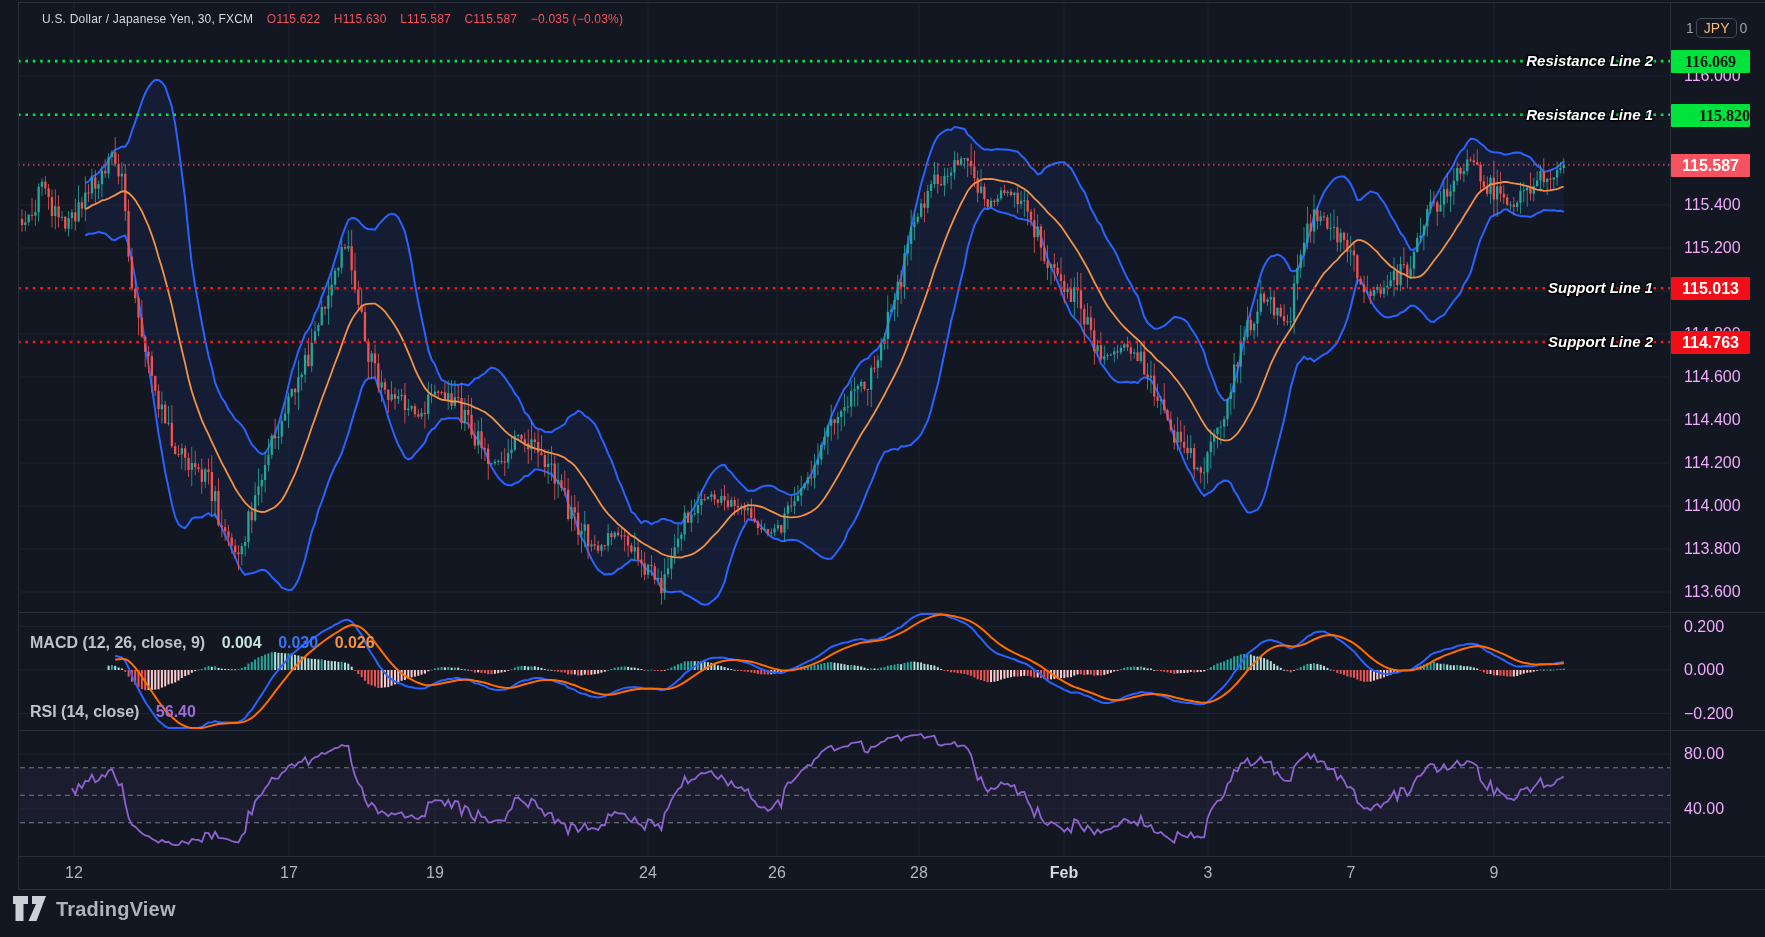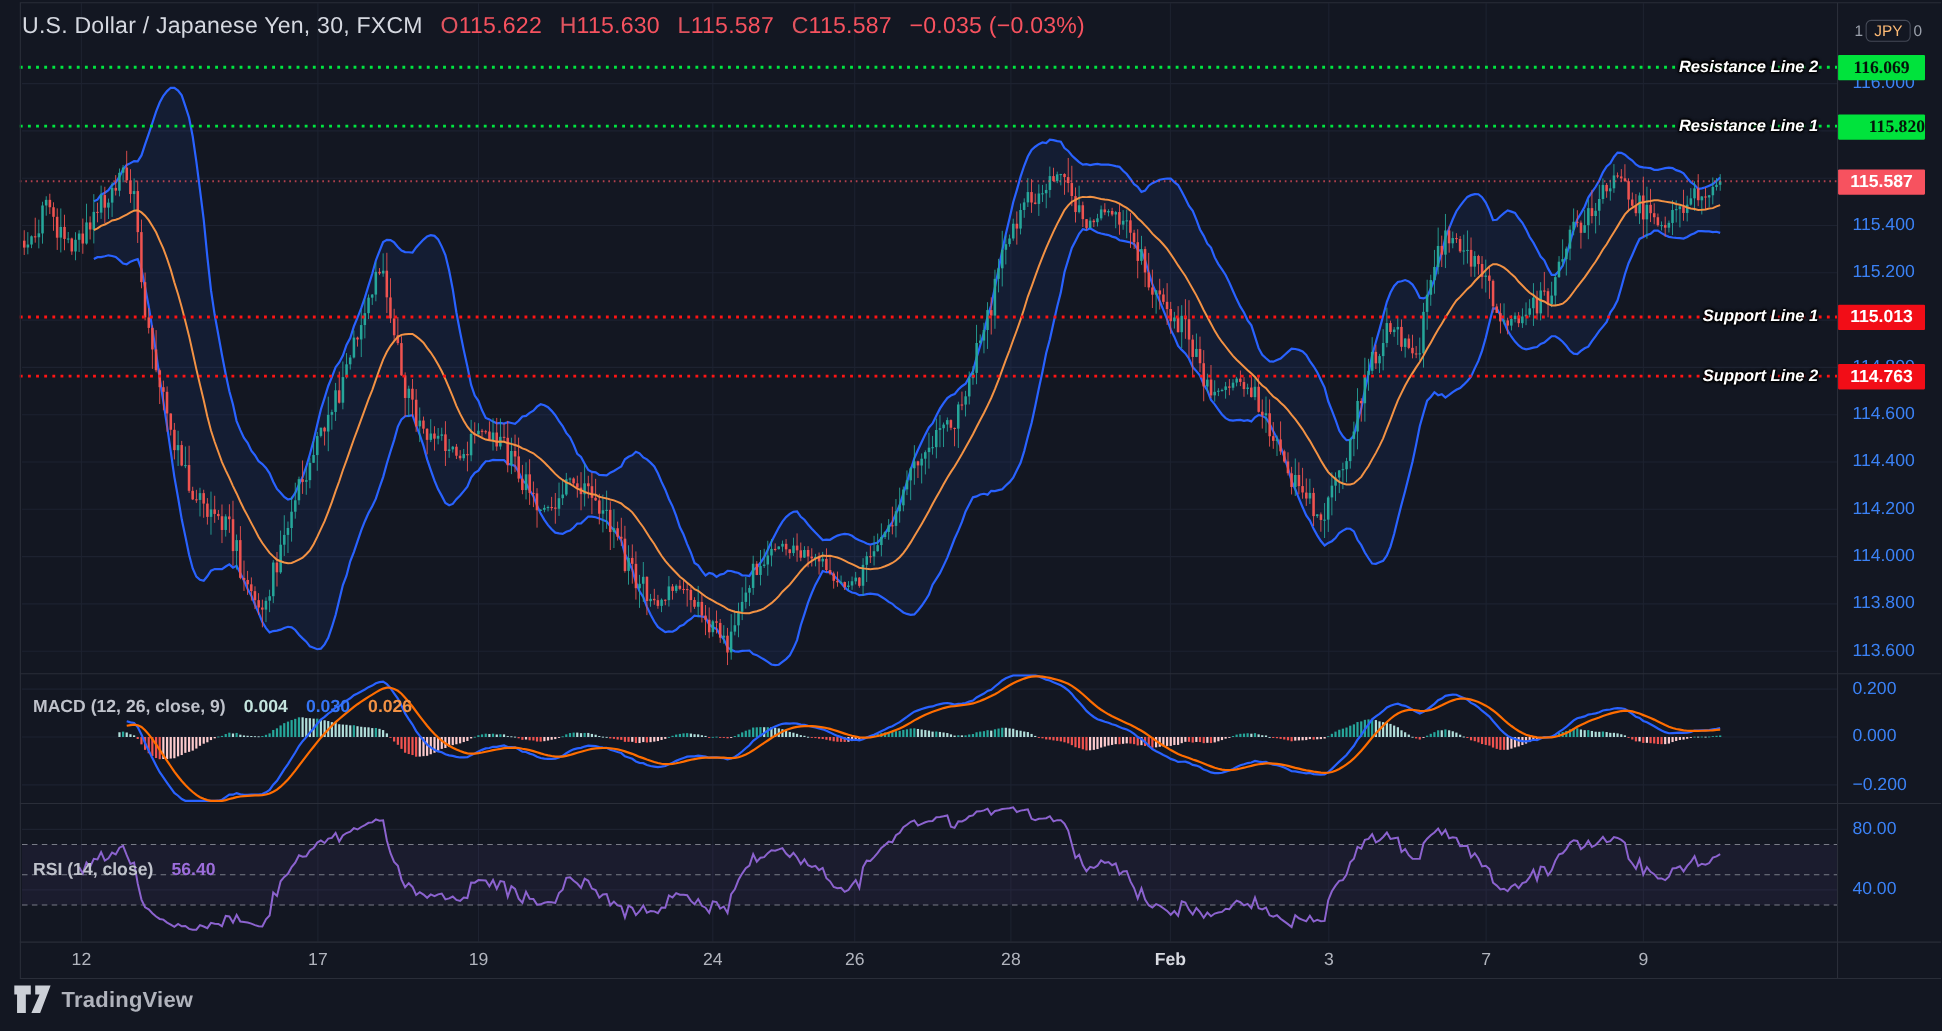--- a/index.html
+++ b/index.html
@@ -1,32 +1,32 @@
 <!DOCTYPE html>
 <html><head>
 <meta charset="utf-8">
 <style>
   html,body{margin:0;padding:0;background:#131722;width:1765px;height:937px;overflow:hidden;
     font-family:"Liberation Sans","DejaVu Sans",sans-serif;}
   #app{position:relative;width:1765px;height:937px;background:#131722;}
   #chart-canvas{position:absolute;left:0;top:0;z-index:1;}
   .ov{position:absolute;z-index:3;white-space:nowrap;}
   
-  .legend-row{left:20px;font-size:21px;color:#d5d8e0;letter-spacing:.2px;}
+  .legend-row{left:42px;font-size:12px;color:#d5d8e0;letter-spacing:.2px;}
   .legend-row .sep{display:inline-block;width:10px;}
   .v-red{color:#f7525f;}
   .v-red-dim{color:#e0545f;}
   .v-orange{color:#f39244;}
   .v-blue{color:#3575f5;}
   .v-mint{color:#c4e5de;}
   .v-purple{color:#9c6ddb;}
   .pane-legend{left:30px;font-size:16px;color:#bfc2cb;font-weight:700;}
   .pane-legend .val{font-weight:700;margin-left:12px;}
   
-  .tick{position:absolute;color:#3b82f6;font-size:16px;z-index:2;}
+  .tick{position:absolute;color:#f0abfc;font-size:16px;z-index:2;}
   .tick.clipped{z-index:2;}
   .time-tick{position:absolute;color:#b2b5be;font-size:16px;text-align:center;width:70px;z-index:3;}
   .time-tick.bold{color:#d9dbe2;font-weight:700;}
   
   .level-label{right:112px;height:22px;line-height:22px;font-size:15px;font-style:italic;font-weight:700;color:#fff;
     text-shadow:1px 1px 2px #000,-1px -1px 2px #000,1px -1px 2px #000,-1px 1px 2px #000;z-index:4;}
   .price-box{position:absolute;left:1671px;width:79px;height:23px;line-height:23px;text-align:center;
     font-size:16px;font-weight:700;z-index:5;border-radius:1px;}
   .box-green{background:#00e33c;color:#04140a;font-family:Liberation Serif, serif;}
   .box-red{background:#f20d17;color:#fff;}
@@ -1473,21 +1473,21 @@
   </div>
 
 
   <div class="ov pane-legend" style="top:634px;">
     <span>MACD (12, 26, close, 9)</span>
     <span class="val v-mint">0.004</span>
     <span class="val v-blue">0.030</span>
     <span class="val v-orange">0.026</span>
   </div>
 
-  <div class="ov pane-legend" style="top:782px;">
+  <div class="ov pane-legend" style="top:703px;">
     <span>RSI (14, close)</span>
     <span class="val v-purple">56.40</span>
   </div>
 
   <div class="ov level-label" style="top:50px;">Resistance Line 2</div>
   <div class="ov level-label" style="top:104px;">Resistance Line 1</div>
   <div class="ov level-label" style="top:277px;">Support Line 1</div>
   <div class="ov level-label" style="top:331px;">Support Line 2</div>
 
   <div class="price-box box-green" style="top:50px;">116.069</div>

